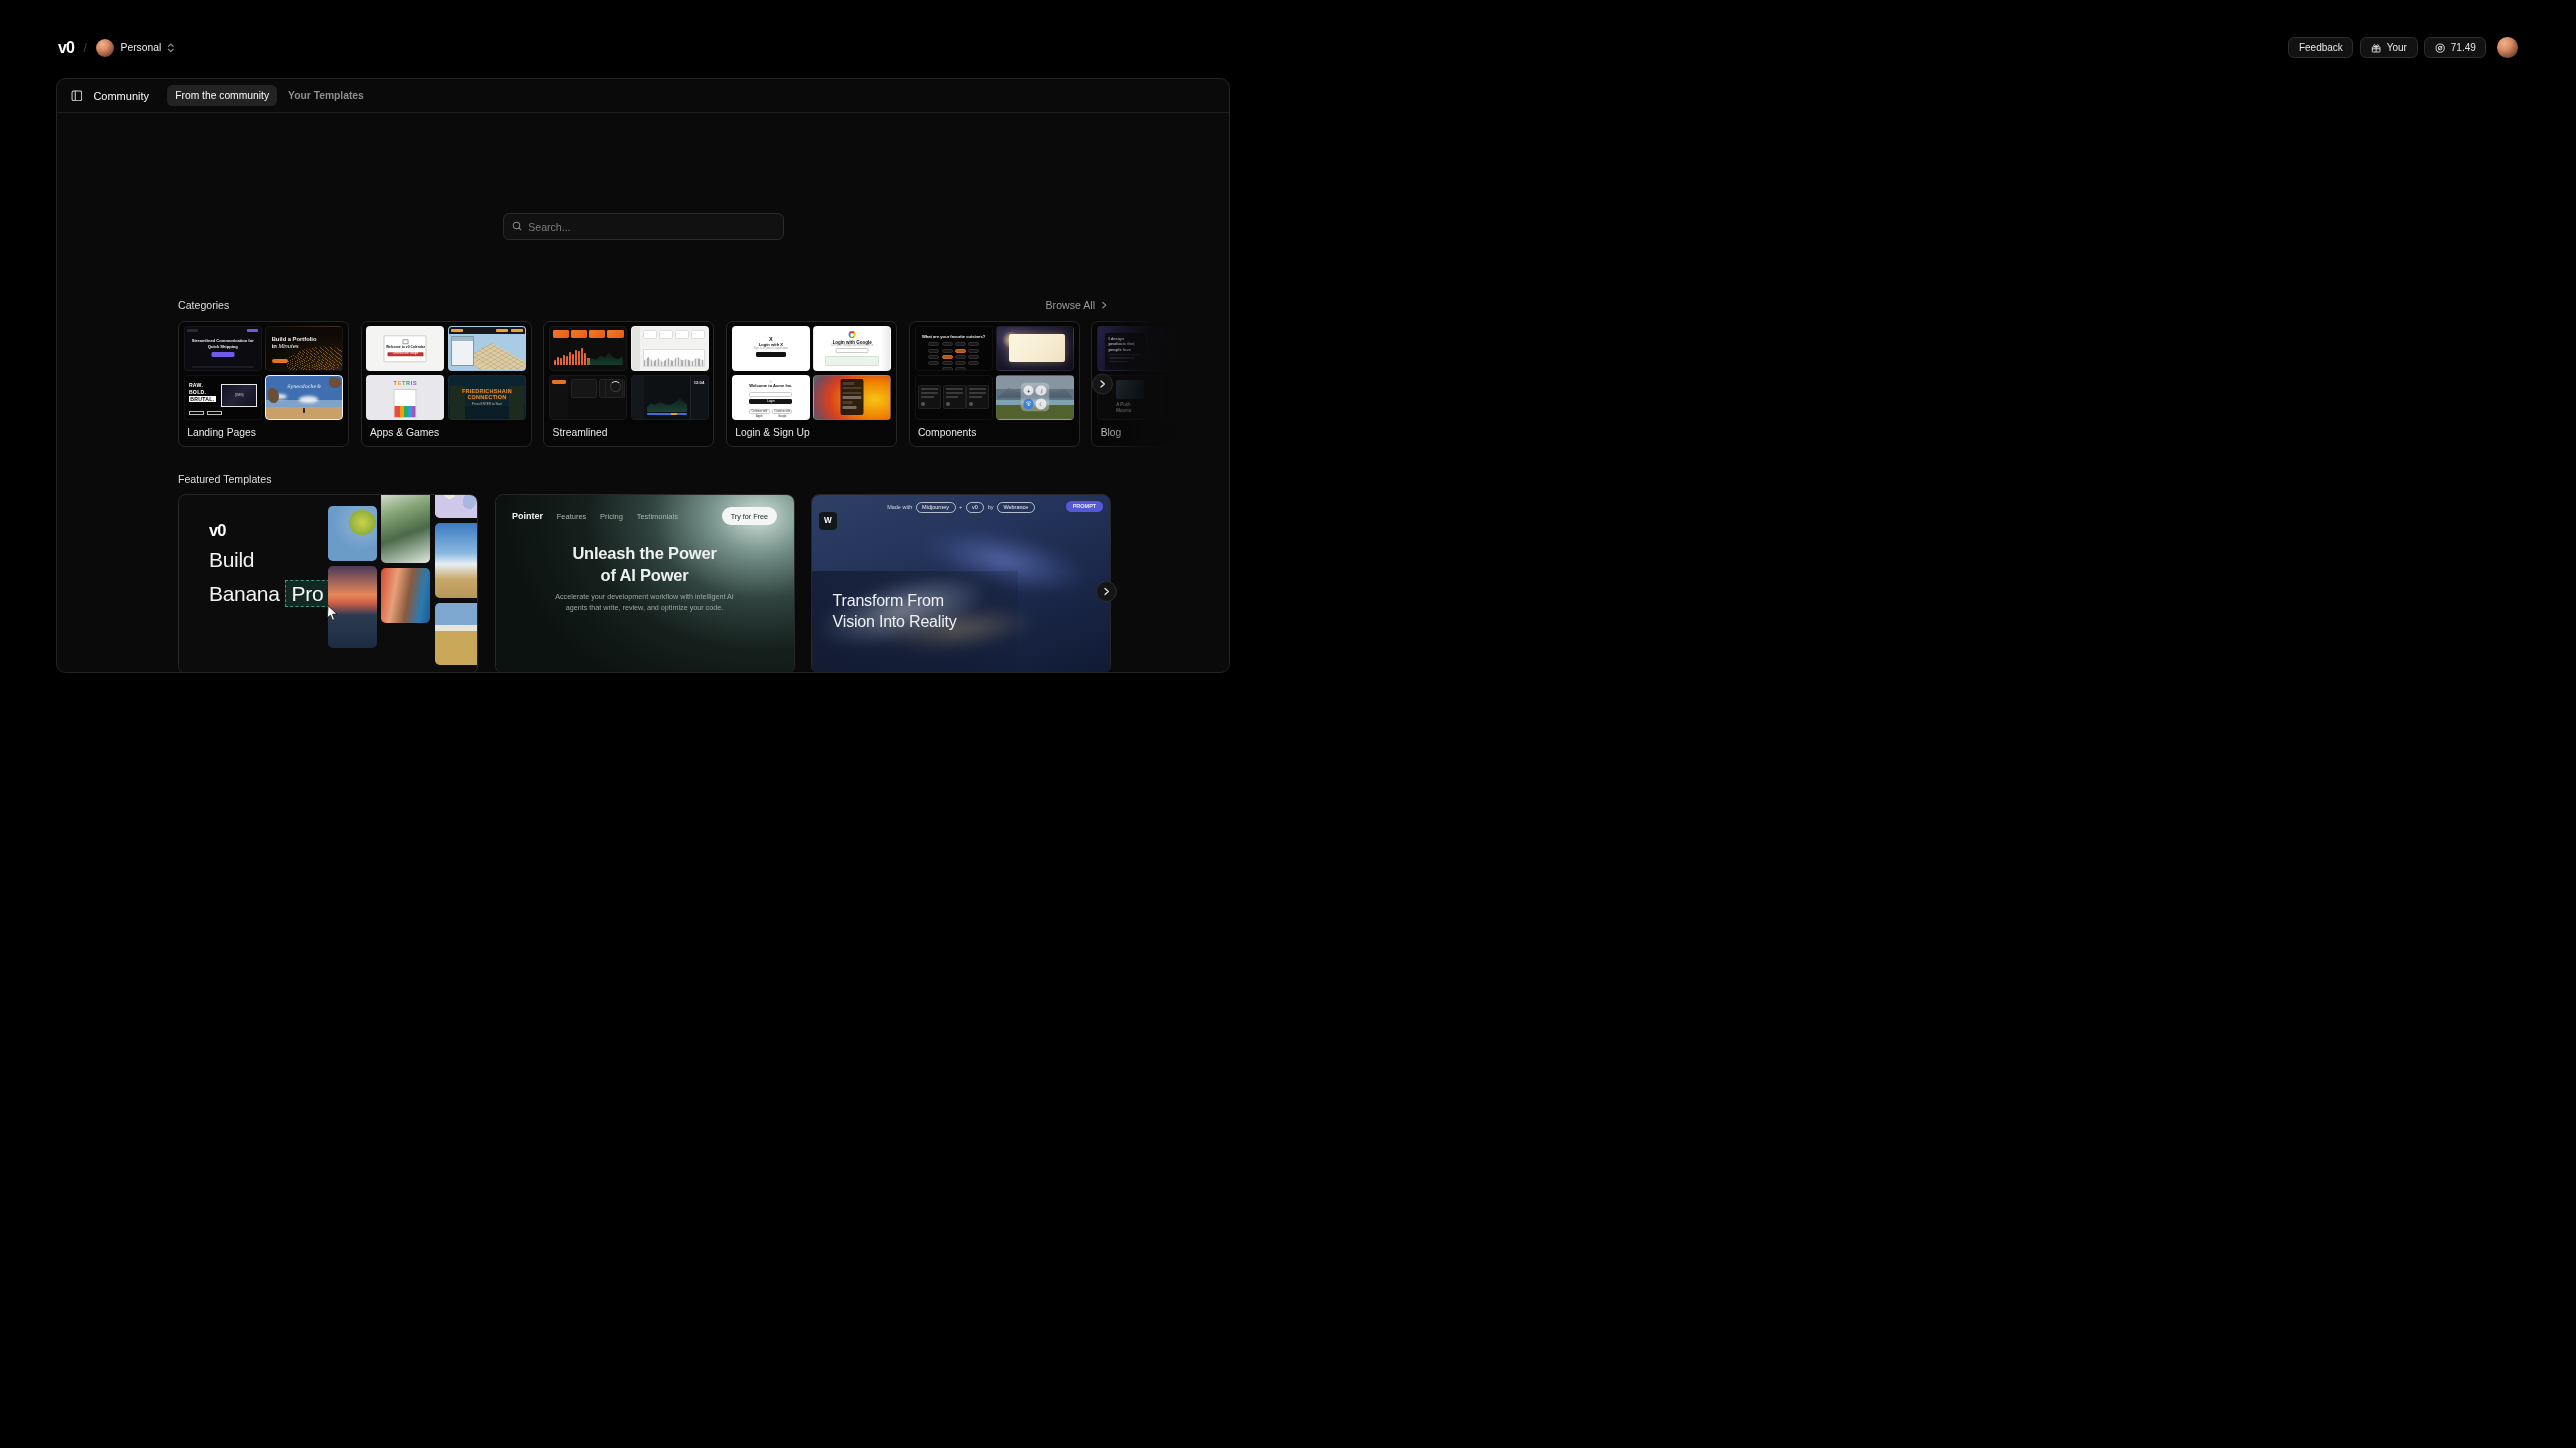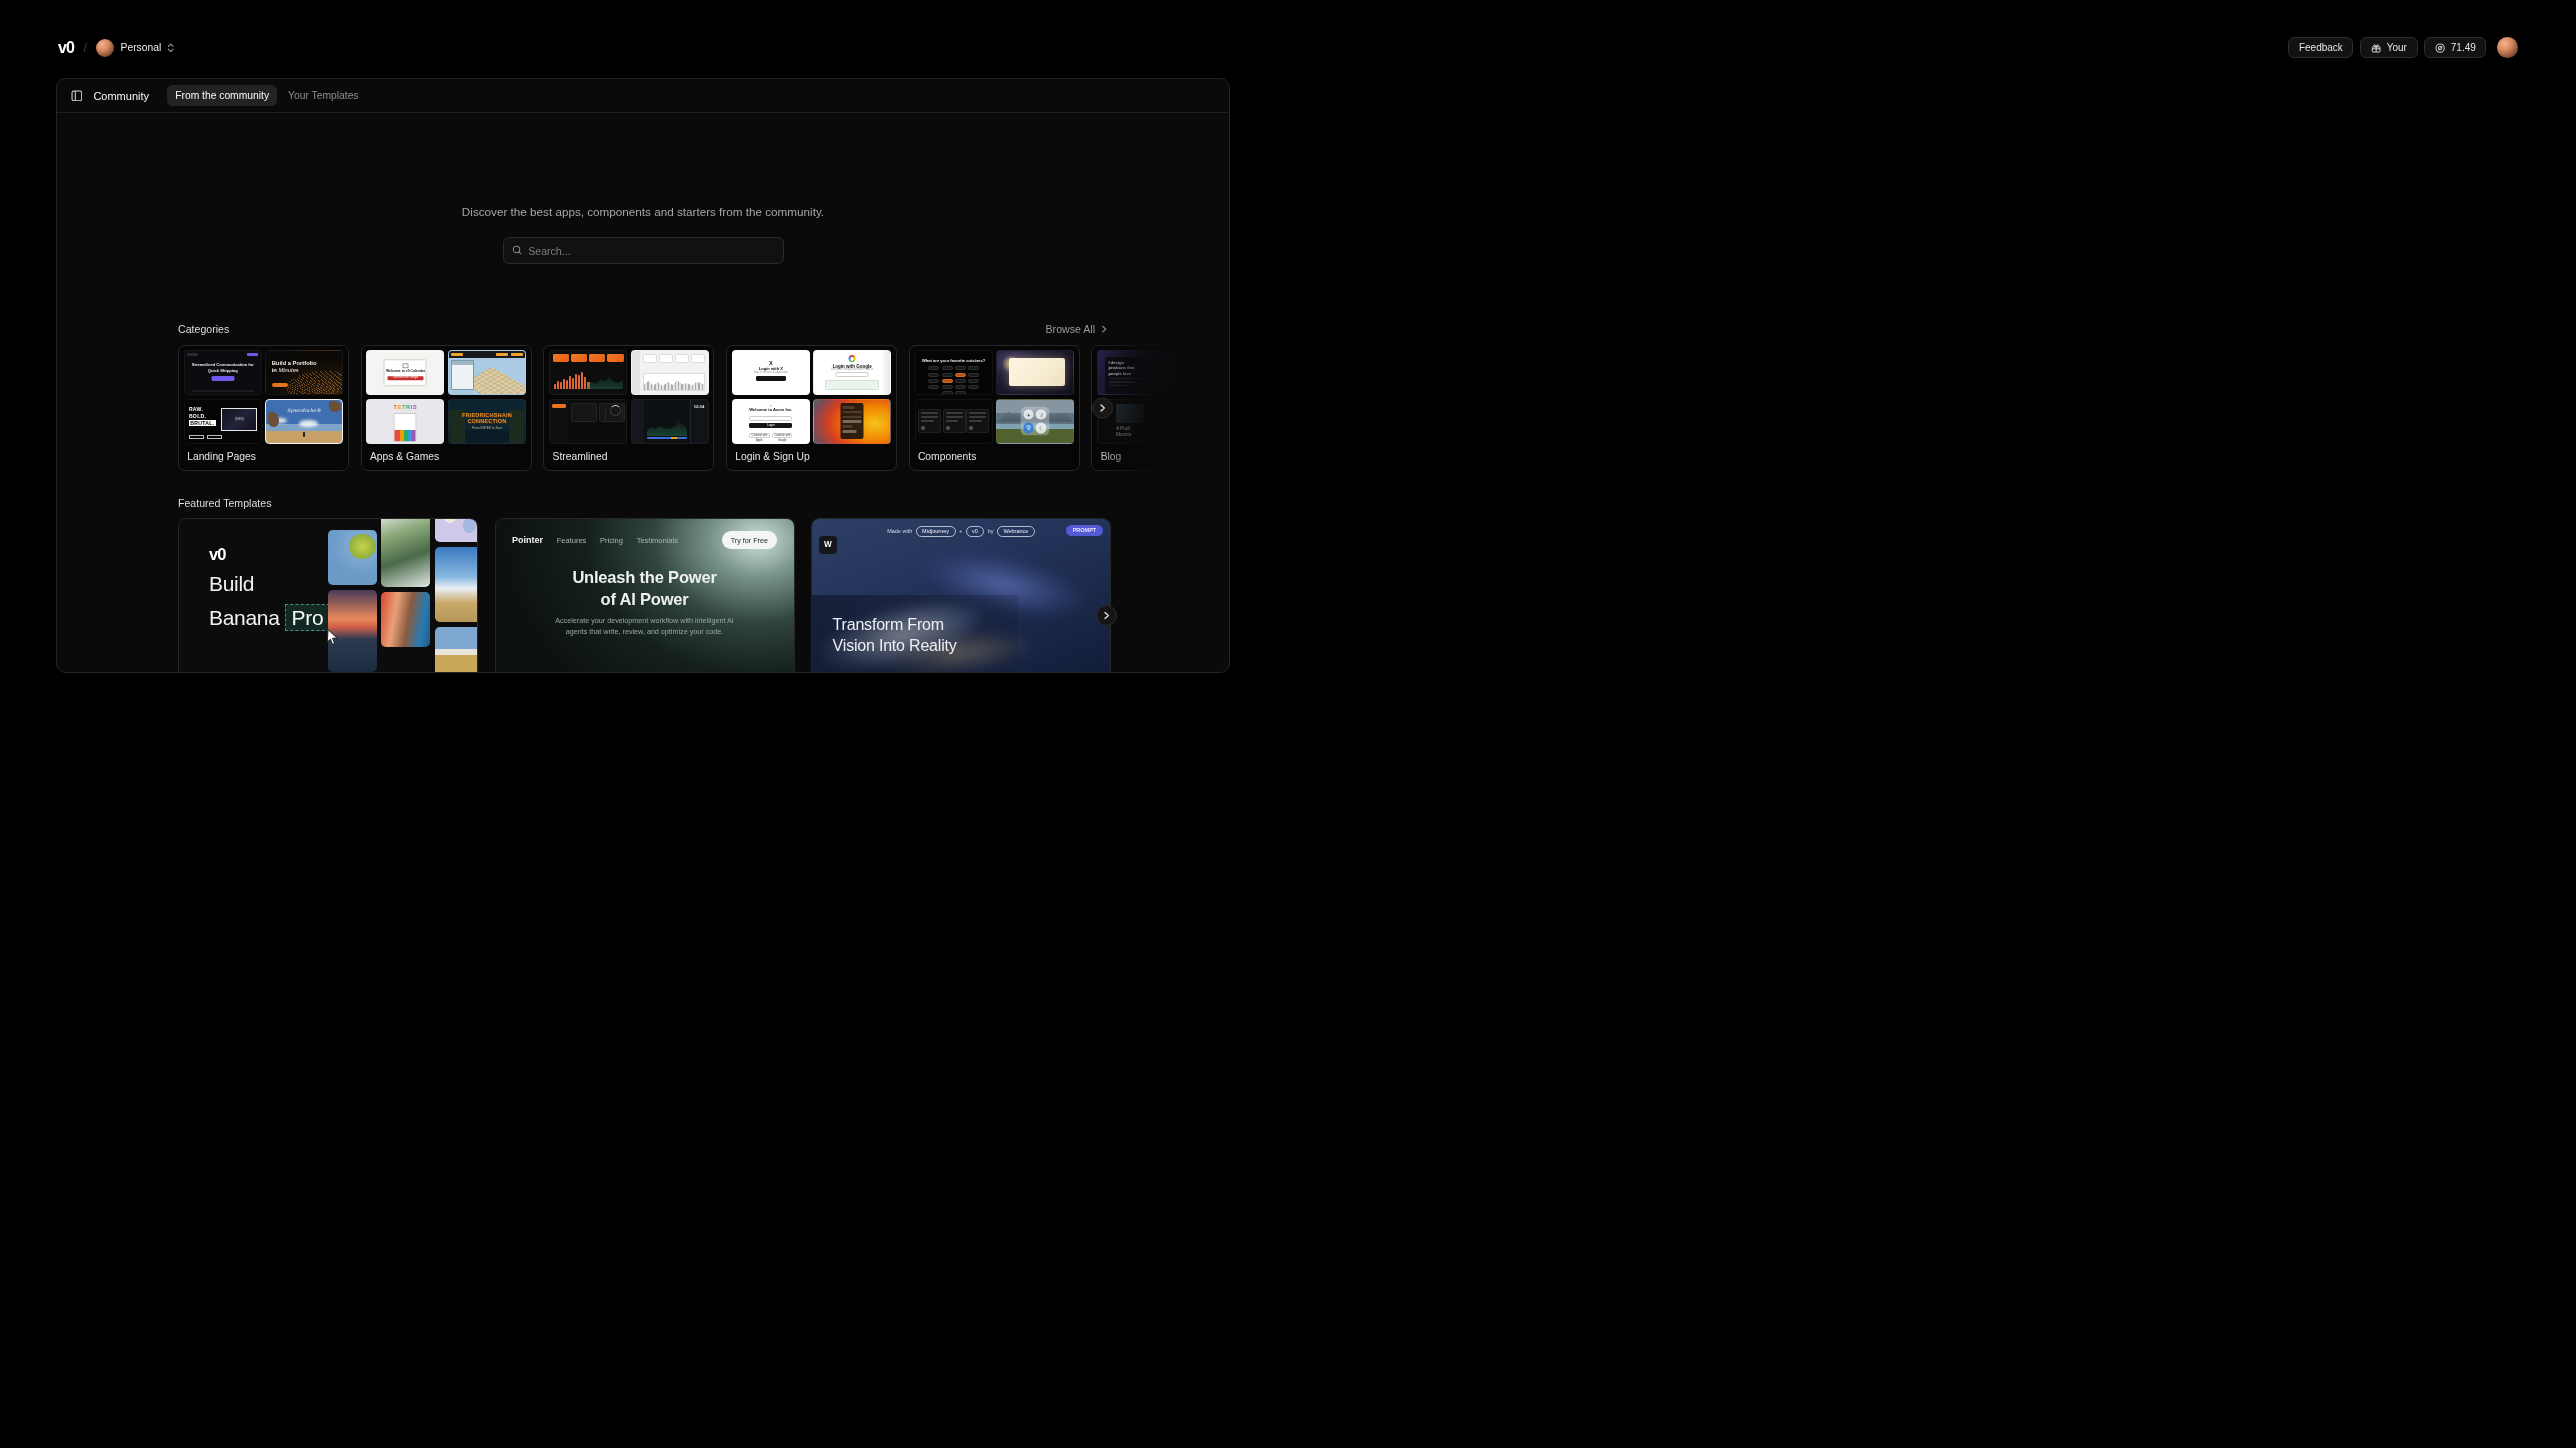--- a/index.html
+++ b/index.html
@@ -27,21 +27,21 @@
   
   .panel { position:absolute; top:78px; left:56px; width:1174px; height:595px;
            background:#0a0a0a; border:0.7px solid #242424; border-radius:9.6px; overflow:hidden; }
 
   .bar { height:34px; border-bottom:0.7px solid #1e1e1e; display:flex; align-items:center; padding:0 13.7px; }
   .panel-toggle { background:none; border:none; color:#d8d8d8; cursor:pointer; display:flex; margin-right:11px; }
   .bar-title { color:#fafafa; font-size:11px; font-weight:500; margin-right:18px; }
   .tabs { display:flex; align-items:center; gap:2.7px; }
   .tab { font-size:10.3px; border:none; background:none; cursor:pointer; padding:4.8px 8.2px; border-radius:5.5px; font-family:inherit; }
   .tab.active { background:#232323; color:#fafafa; }
-  .tab.idle { color:#8d8d8d; }
+  .tab.idle { color:#8d8d8d;font-weight:bold; }
 
   
   .hero { padding-top:81px; text-align:center; }
   .hero h1 { color:#fafafa; font-size:31px; font-weight:700; letter-spacing:-0.7px; }
   .hero .sub { margin-top:11px; color:#a6a6a6; font-size:11.7px; }
   .searchbox { margin:19px auto 0; width:281px; height:27px; background:#111111; border:0.7px solid #2c2c2c;
                border-radius:6.2px; display:flex; align-items:center; padding:0 8.2px; gap:6.2px; }
   .searchbox input { flex:1; background:none; border:none; outline:none; color:#e5e5e5; font-size:10.6px; font-family:inherit; }
   .searchbox input::placeholder { color:#7c7c7c; }
 
@@ -334,21 +334,20 @@
       </svg>
     </button>
     <span class="bar-title">Community</span>
     <div class="tabs">
       <button class="tab active">From the community</button>
       <button class="tab idle">Your Templates</button>
     </div>
   </div>
 
   <section class="hero">
-    <p class="sub">Discover the best apps, components and starters from the community.</p>
     <div class="searchbox">
       <span style="display:flex">
         <svg width="10.3" height="10.3" viewBox="0 0 16 16" fill="none" stroke="#8b8b8b" stroke-width="1.6" stroke-linecap="round">
           <circle cx="7" cy="7" r="5"></circle>
             <line x1="10.8" y1="10.8" x2="14" y2="14"></line>
         </svg>
       </span>
       <input type="text" placeholder="Search..." style="">
     </div>
   </section>

